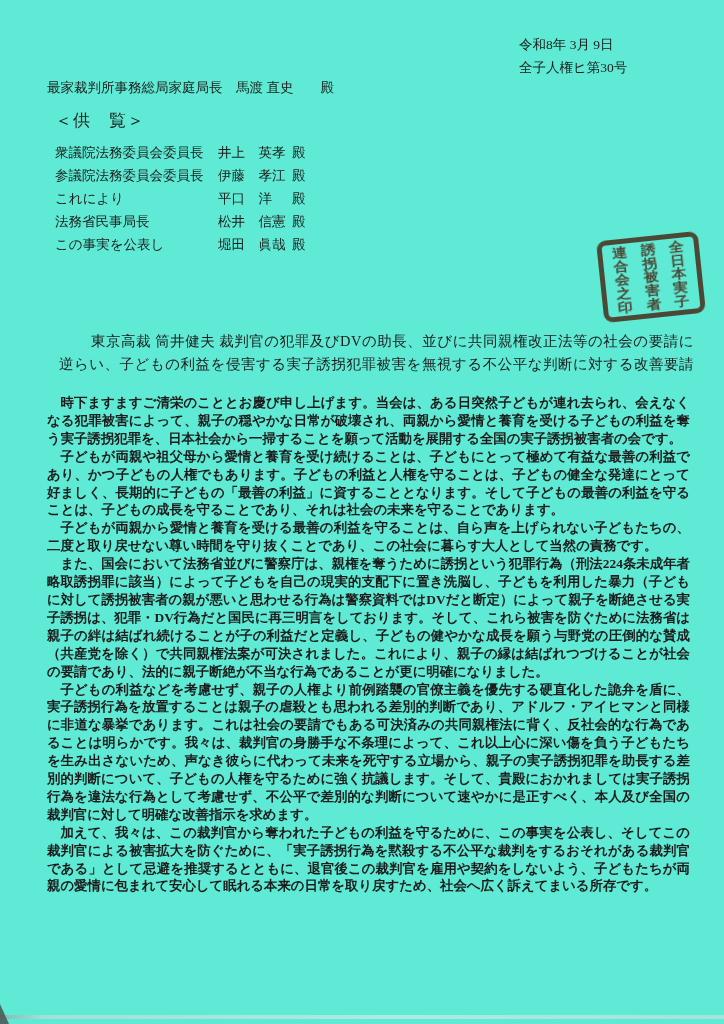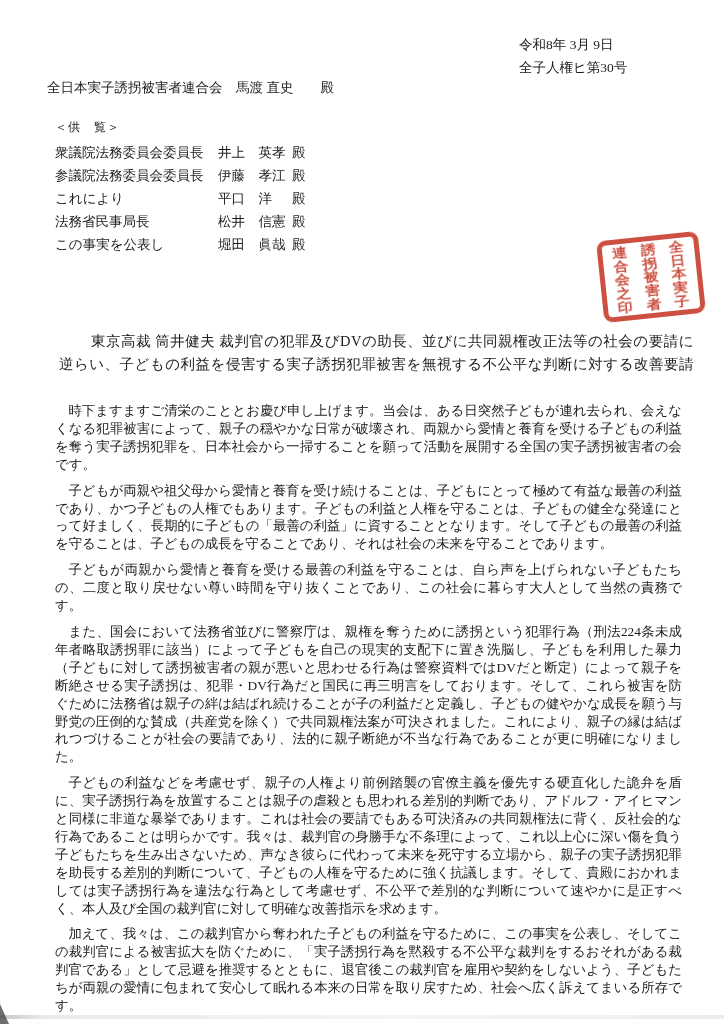--- a/index.html
+++ b/index.html
@@ -1,35 +1,35 @@
 <!DOCTYPE html>
 <html lang="ja"><head>
 <meta charset="utf-8">
 <style>
   html,body{margin:0;padding:0;background:#e8e8e8;}
   .page{
     position:relative;
     width:724px;height:1024px;
     margin:0 auto;
-    background:#ffffff;
+    background:#5eead4;
     font-family:"Liberation Serif","DejaVu Serif",serif;
     color:#1c1c1c;
     overflow:hidden;
   }
   .header-meta{
     position:absolute;left:519px;top:33px;
     font-size:13.5px;line-height:23px;white-space:nowrap;
   }
   .addressee{
     position:absolute;left:47px;top:79px;
     font-size:13.5px;white-space:nowrap;
   }
   .kyoran-label{
-    position:absolute;left:55px;top:119px;
-    font-size:12px;letter-spacing:1px;
+    position:absolute;left:55px;top:109px;
+    font-size:17px;letter-spacing:1px;
   }
   .recipients{
     position:absolute;left:55px;top:141px;
     font-size:13.5px;
   }
   .recipient-row{display:flex;height:23px;align-items:center;}
   .recipient-title{width:163px;}
   .recipient-name{width:74px;}
   .sender{
     position:absolute;left:345px;top:262px;
@@ -61,21 +61,21 @@
   .doc-title{
     position:absolute;left:40px;right:30px;top:330px;
     text-align:right;
     font-size:14.5px;line-height:23px;letter-spacing:.5px;
   }
   .body-text{
     position:absolute;left:47px;top:394px;width:643px;
     font-size:13.4px;line-height:17.9px;
     text-align:justify;text-justify:inter-ideograph;
   }
-  .body-text p{margin:8px;text-indent:1em;}
+  .body-text p{margin:0;text-indent:1em;font-weight:bold;}
   .closing{
     text-align:right;padding-right:25px;margin-top:-17.9px;
     text-indent:0;
   }
   .scan-bottom{
     position:absolute;left:0;right:0;bottom:5px;height:4px;
     background:linear-gradient(to right,#9a9a9a,#d9d9d9 6%,#ececec 55%,#dedede);
     opacity:.55;
   }
   .scan-corner{
@@ -89,21 +89,21 @@
 </head>
 <body>
 
 <div class="page">
 
   <div class="header-meta">
     <div>令和8年 3月 9日</div>
     <div>全子人権ヒ第30号</div>
   </div>
 
-  <div class="addressee">全日本実子誘拐被害者連合会　馬渡 直史　　殿</div>
+  <div class="addressee">最家裁判所事務総局家庭局長　馬渡 直史　　殿</div>
 
   <div class="kyoran-label">＜供　覧＞</div>
 
   <div class="recipients">
     <div class="recipient-row">
       <span class="recipient-title">衆議院法務委員会委員長</span>
       <span class="recipient-name">井上　英孝</span>
       <span class="recipient-honorific">殿</span>
     </div>
     <div class="recipient-row">

